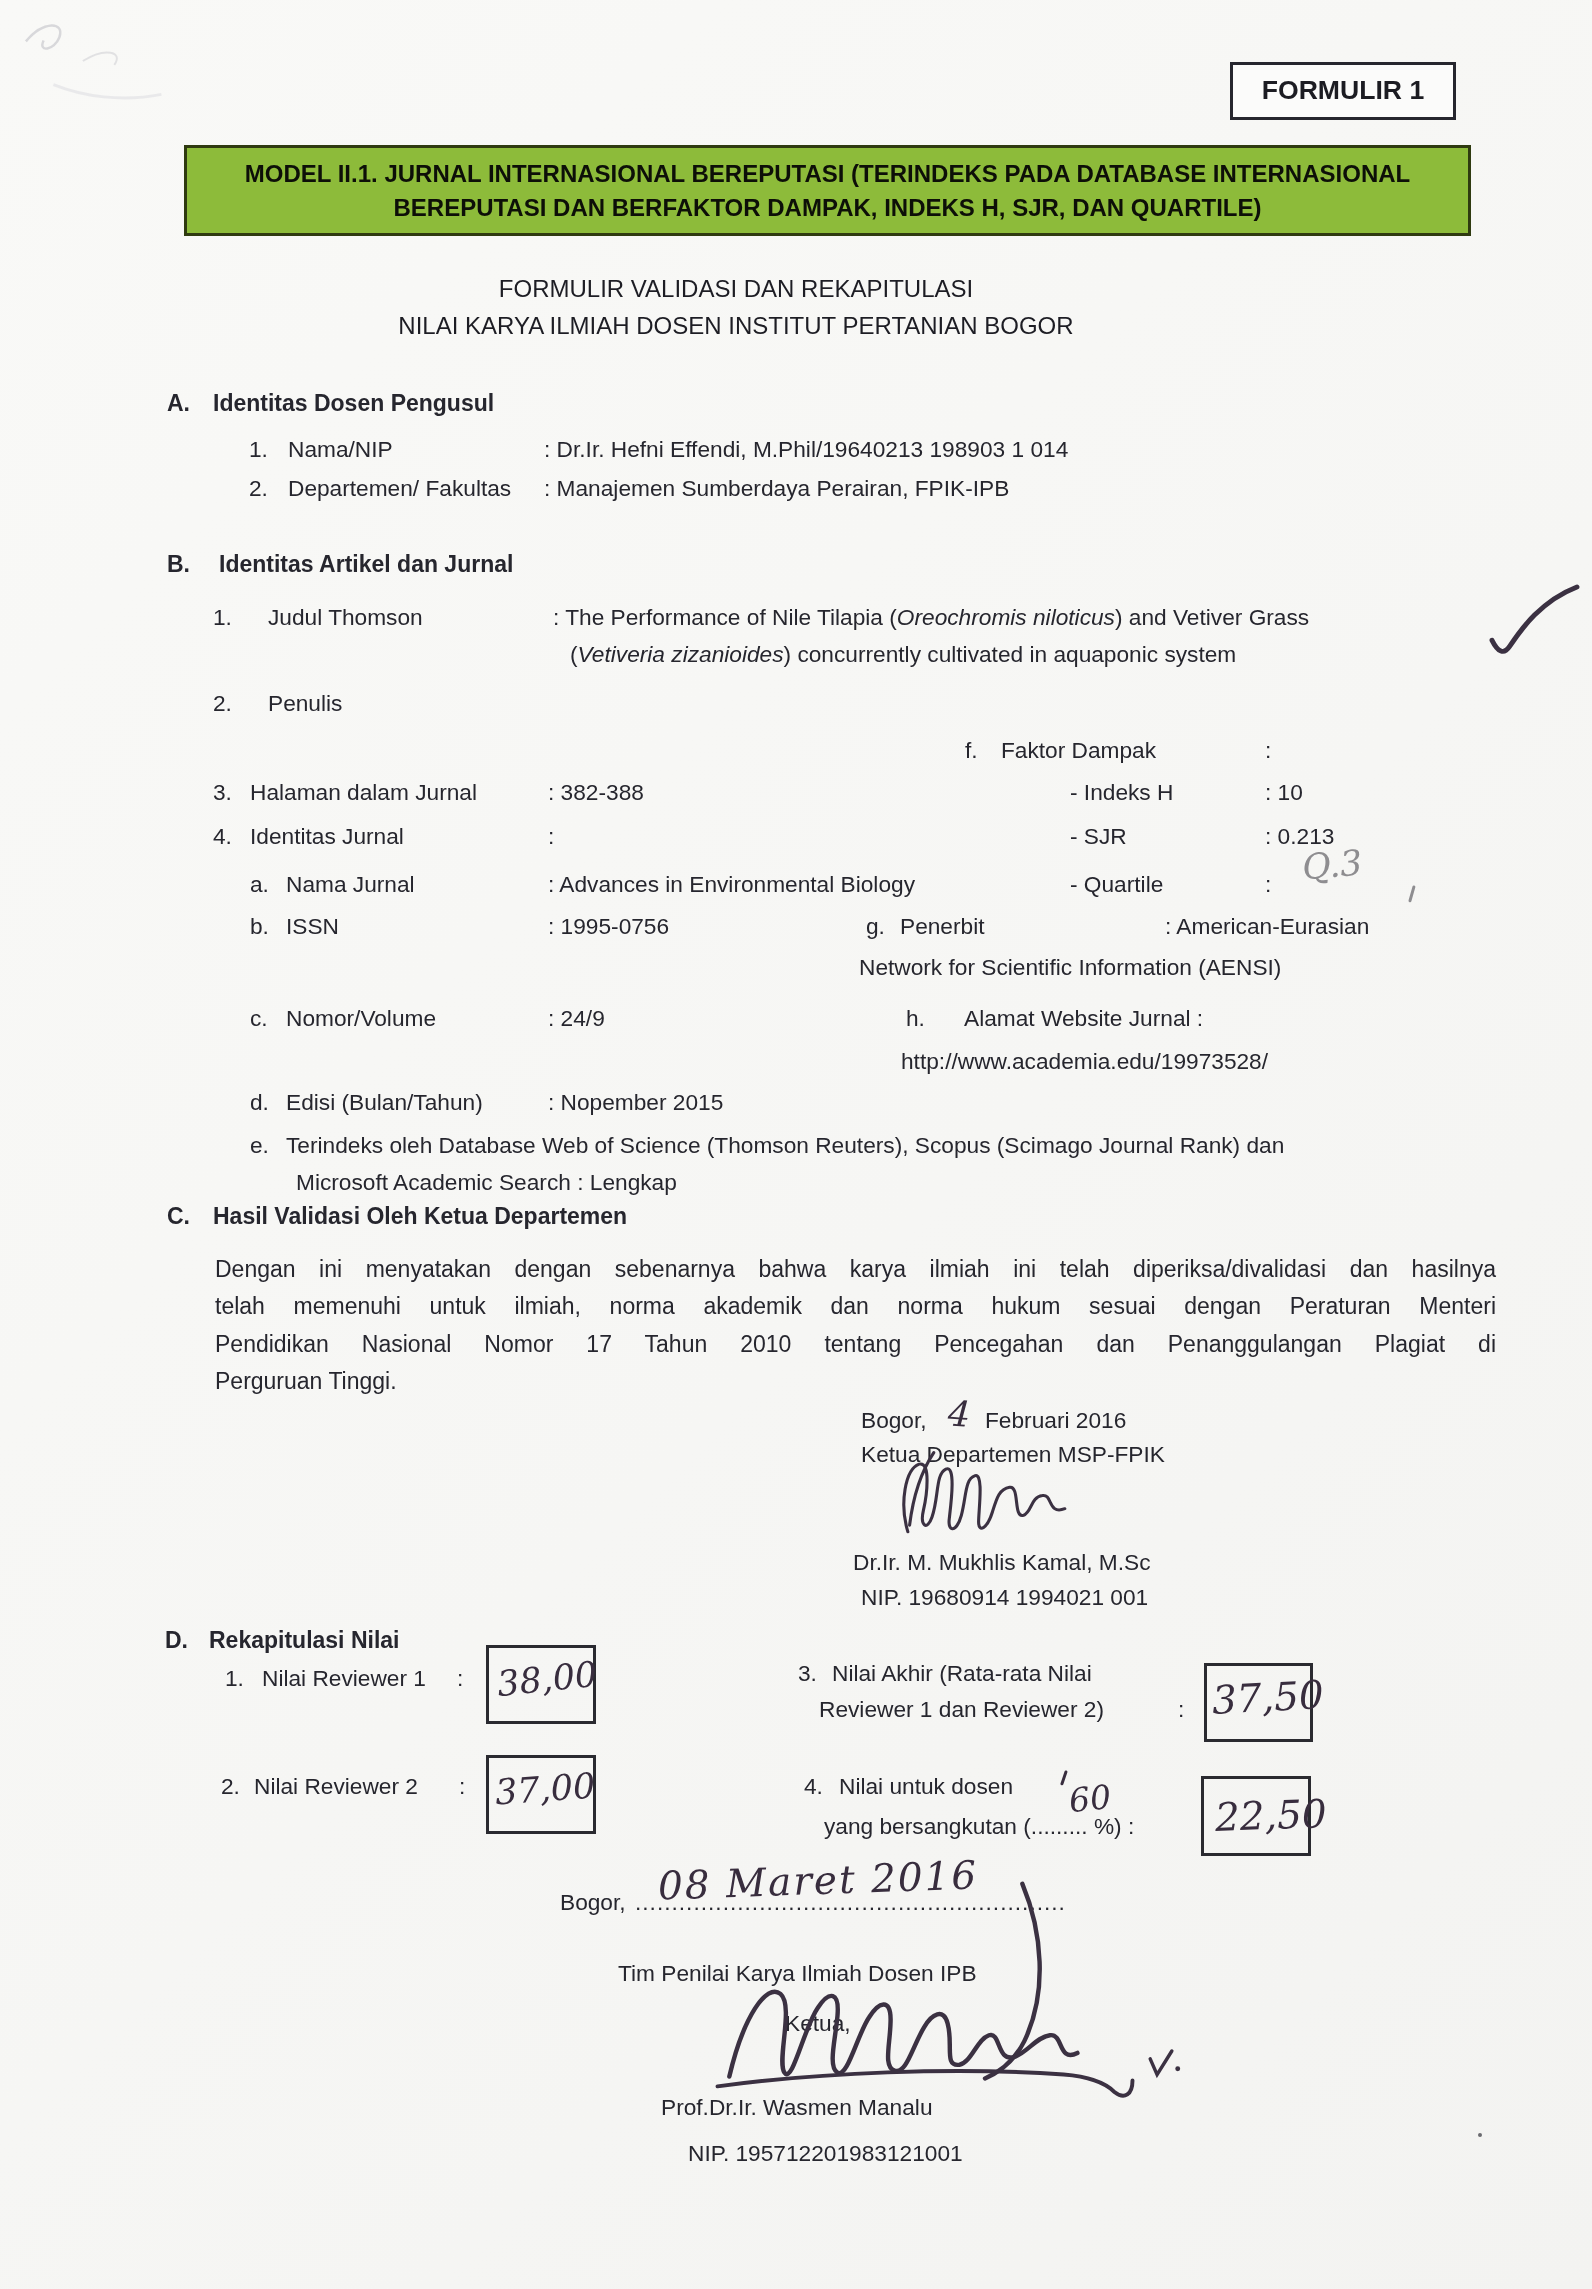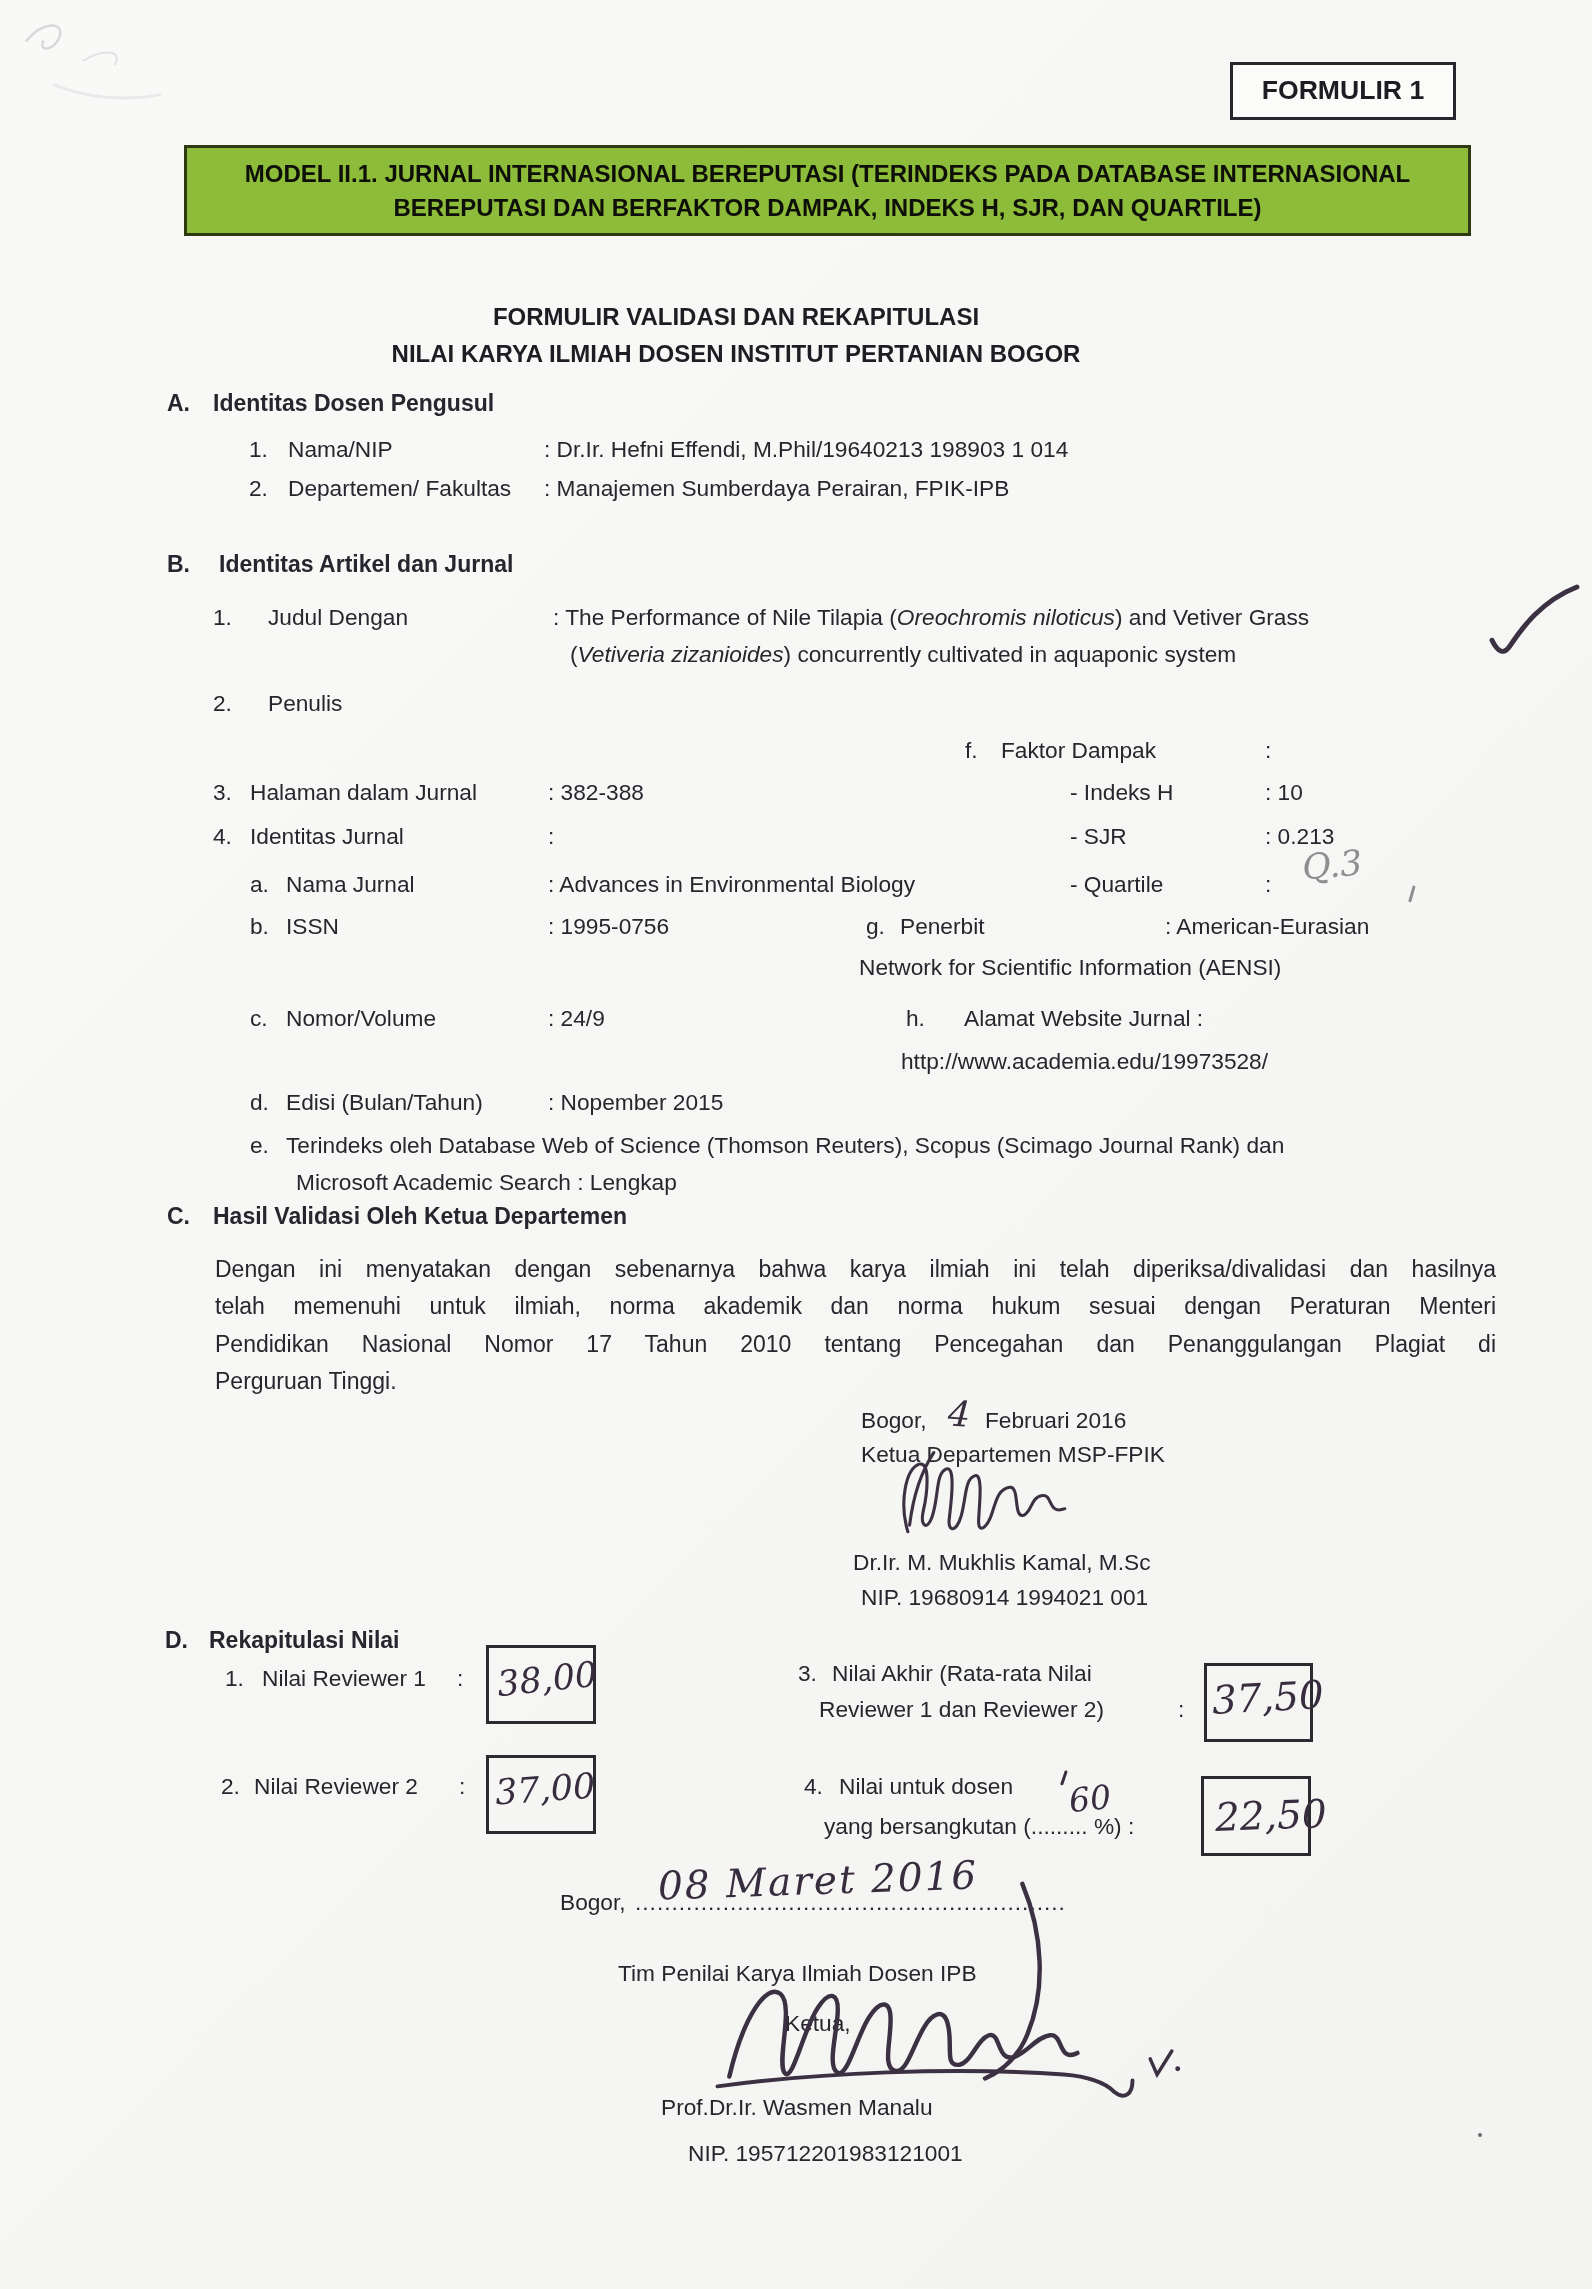--- a/index.html
+++ b/index.html
@@ -12,21 +12,21 @@
   .it{font-style:italic;}
   .hdr{font-size:23px;font-weight:bold;}
   .badge{position:absolute;left:1230px;top:62px;width:226px;height:58px;
          border:3px solid #26262e;box-sizing:border-box;background:#fbfbfa;
          text-align:center;font-weight:bold;font-size:26.6px;line-height:51px;color:#1c1c22;}
   .banner{position:absolute;left:184px;top:145px;width:1287px;height:91px;
           background:#8dbb3a;border:3px solid #2f3a10;box-sizing:border-box;
           text-align:center;color:#0d0f08;font-weight:bold;font-size:24px;
           display:flex;flex-direction:column;justify-content:center;line-height:34px;}
   .title{position:absolute;left:167px;top:270px;width:1138px;text-align:center;
-         font-weight:bold;font-size:24px;line-height:37px;color:#1d1d24;margin-top:28px;}
+         font-weight:normal;font-size:24px;line-height:37px;color:#1d1d24;}
   .para-line{position:absolute;left:215px;width:1281px;font-size:23px;
              text-align:justify;text-align-last:justify;color:#26262e;}
   .para-last{text-align-last:left;}
   .score-box{position:absolute;border:3px solid #2a2a30;box-sizing:border-box;background:transparent;}
   .hw{font-family:"DejaVu Serif",serif;font-style:italic;color:#382d3e;display:inline-block;}
   .hw-pencil{color:#8e8d90;}
   svg{position:absolute;overflow:visible;}
 </style>
 </head>
 <body>
@@ -60,21 +60,21 @@
   <span class="abs t" style="left:544px;top:436px;">: Dr.Ir. Hefni Effendi, M.Phil/19640213 198903 1 014</span>
 
   <span class="abs t" style="left:249px;top:475px;">2.</span>
   <span class="abs t" style="left:288px;top:475px;">Departemen/ Fakultas</span>
   <span class="abs t" style="left:544px;top:475px;">: Manajemen Sumberdaya Perairan, FPIK-IPB</span>
 
   <span class="abs hdr" style="left:167px;top:551px;">B.</span>
   <span class="abs hdr" style="left:219px;top:551px;">Identitas Artikel dan Jurnal</span>
 
   <span class="abs t" style="left:213px;top:604px;">1.</span>
-  <span class="abs t" style="left:268px;top:604px;">Judul Dengan</span>
+  <span class="abs t" style="left:268px;top:604px;">Judul Thomson</span>
   <span class="abs t" style="left:553px;top:604px;">
     <span>: The Performance of Nile Tilapia (</span><span class="it">Oreochromis niloticus</span><span>) and Vetiver Grass</span>
   </span>
   <span class="abs t" style="left:570px;top:641px;">
     <span>(</span><span class="it">Vetiveria zizanioides</span><span>) concurrently cultivated in aquaponic system</span>
   </span>
 
   <svg style="left:1484px;top:583px;" width="99" height="79" viewBox="0 0 100 80">
     <path d="M8 58 C 14 70 20 73 26 64 C 38 46 58 18 94 4" fill="none" stroke="#3b3142" stroke-width="5" stroke-linecap="round"></path>
   </svg>

